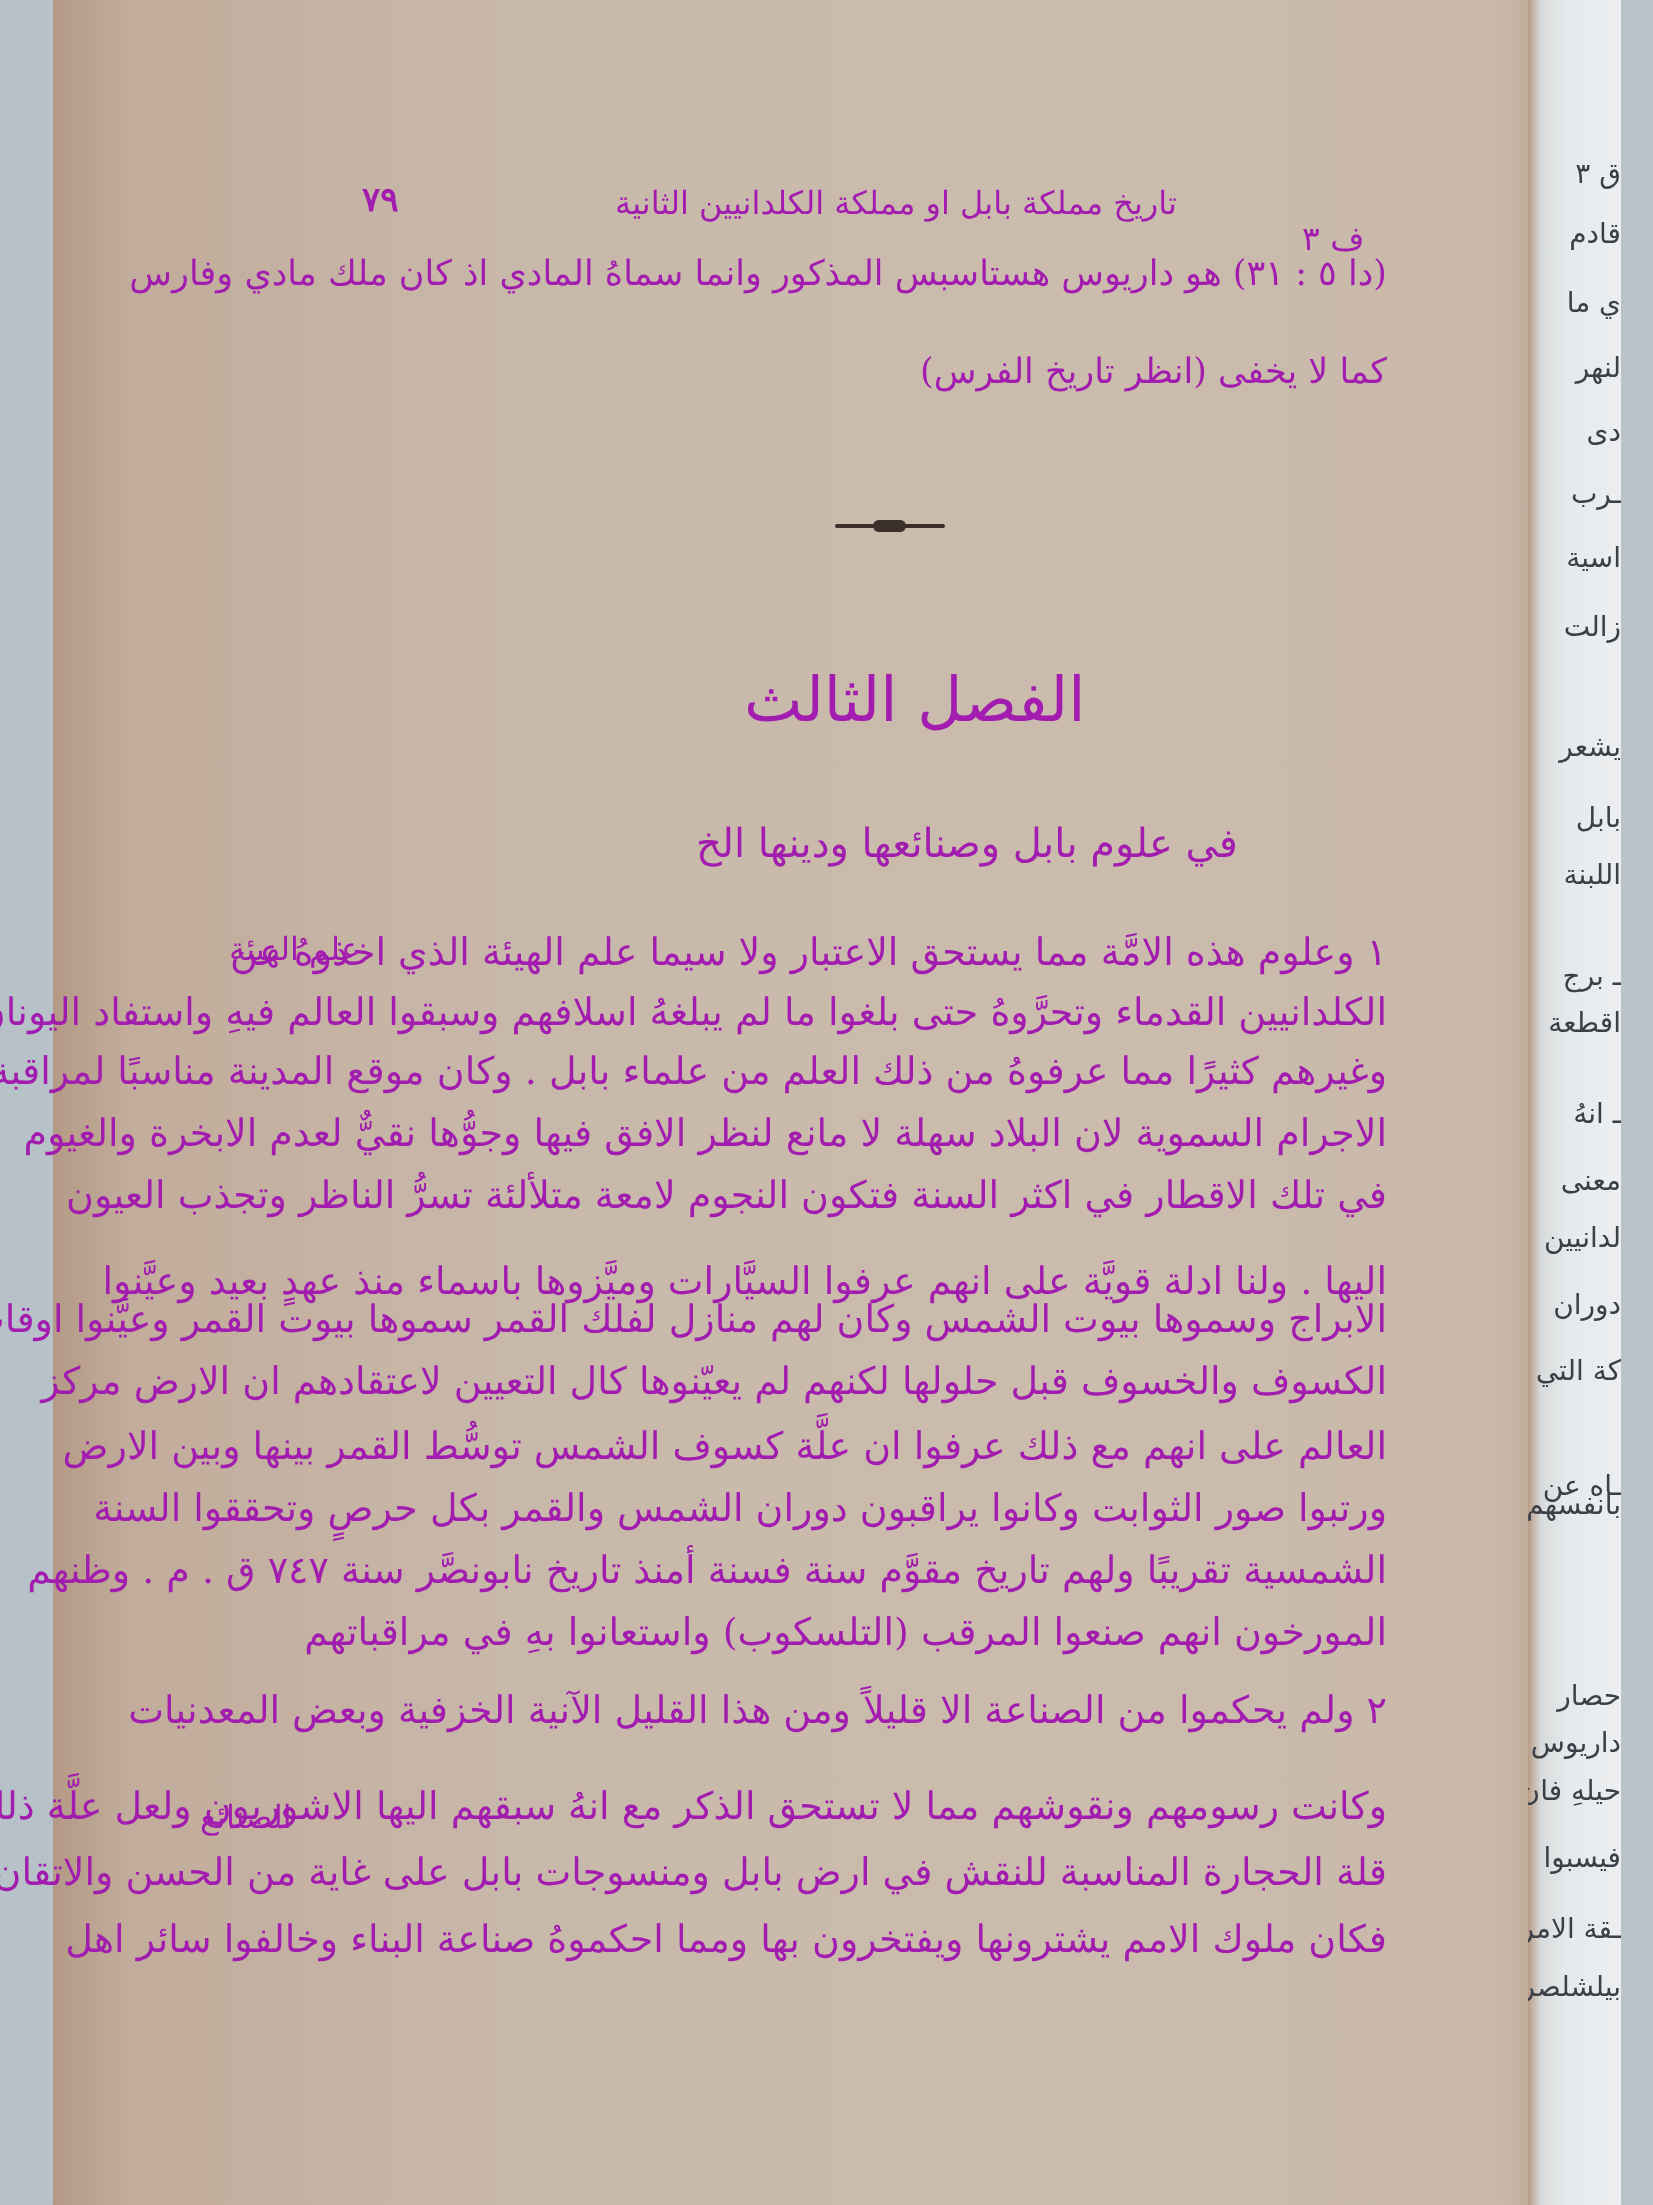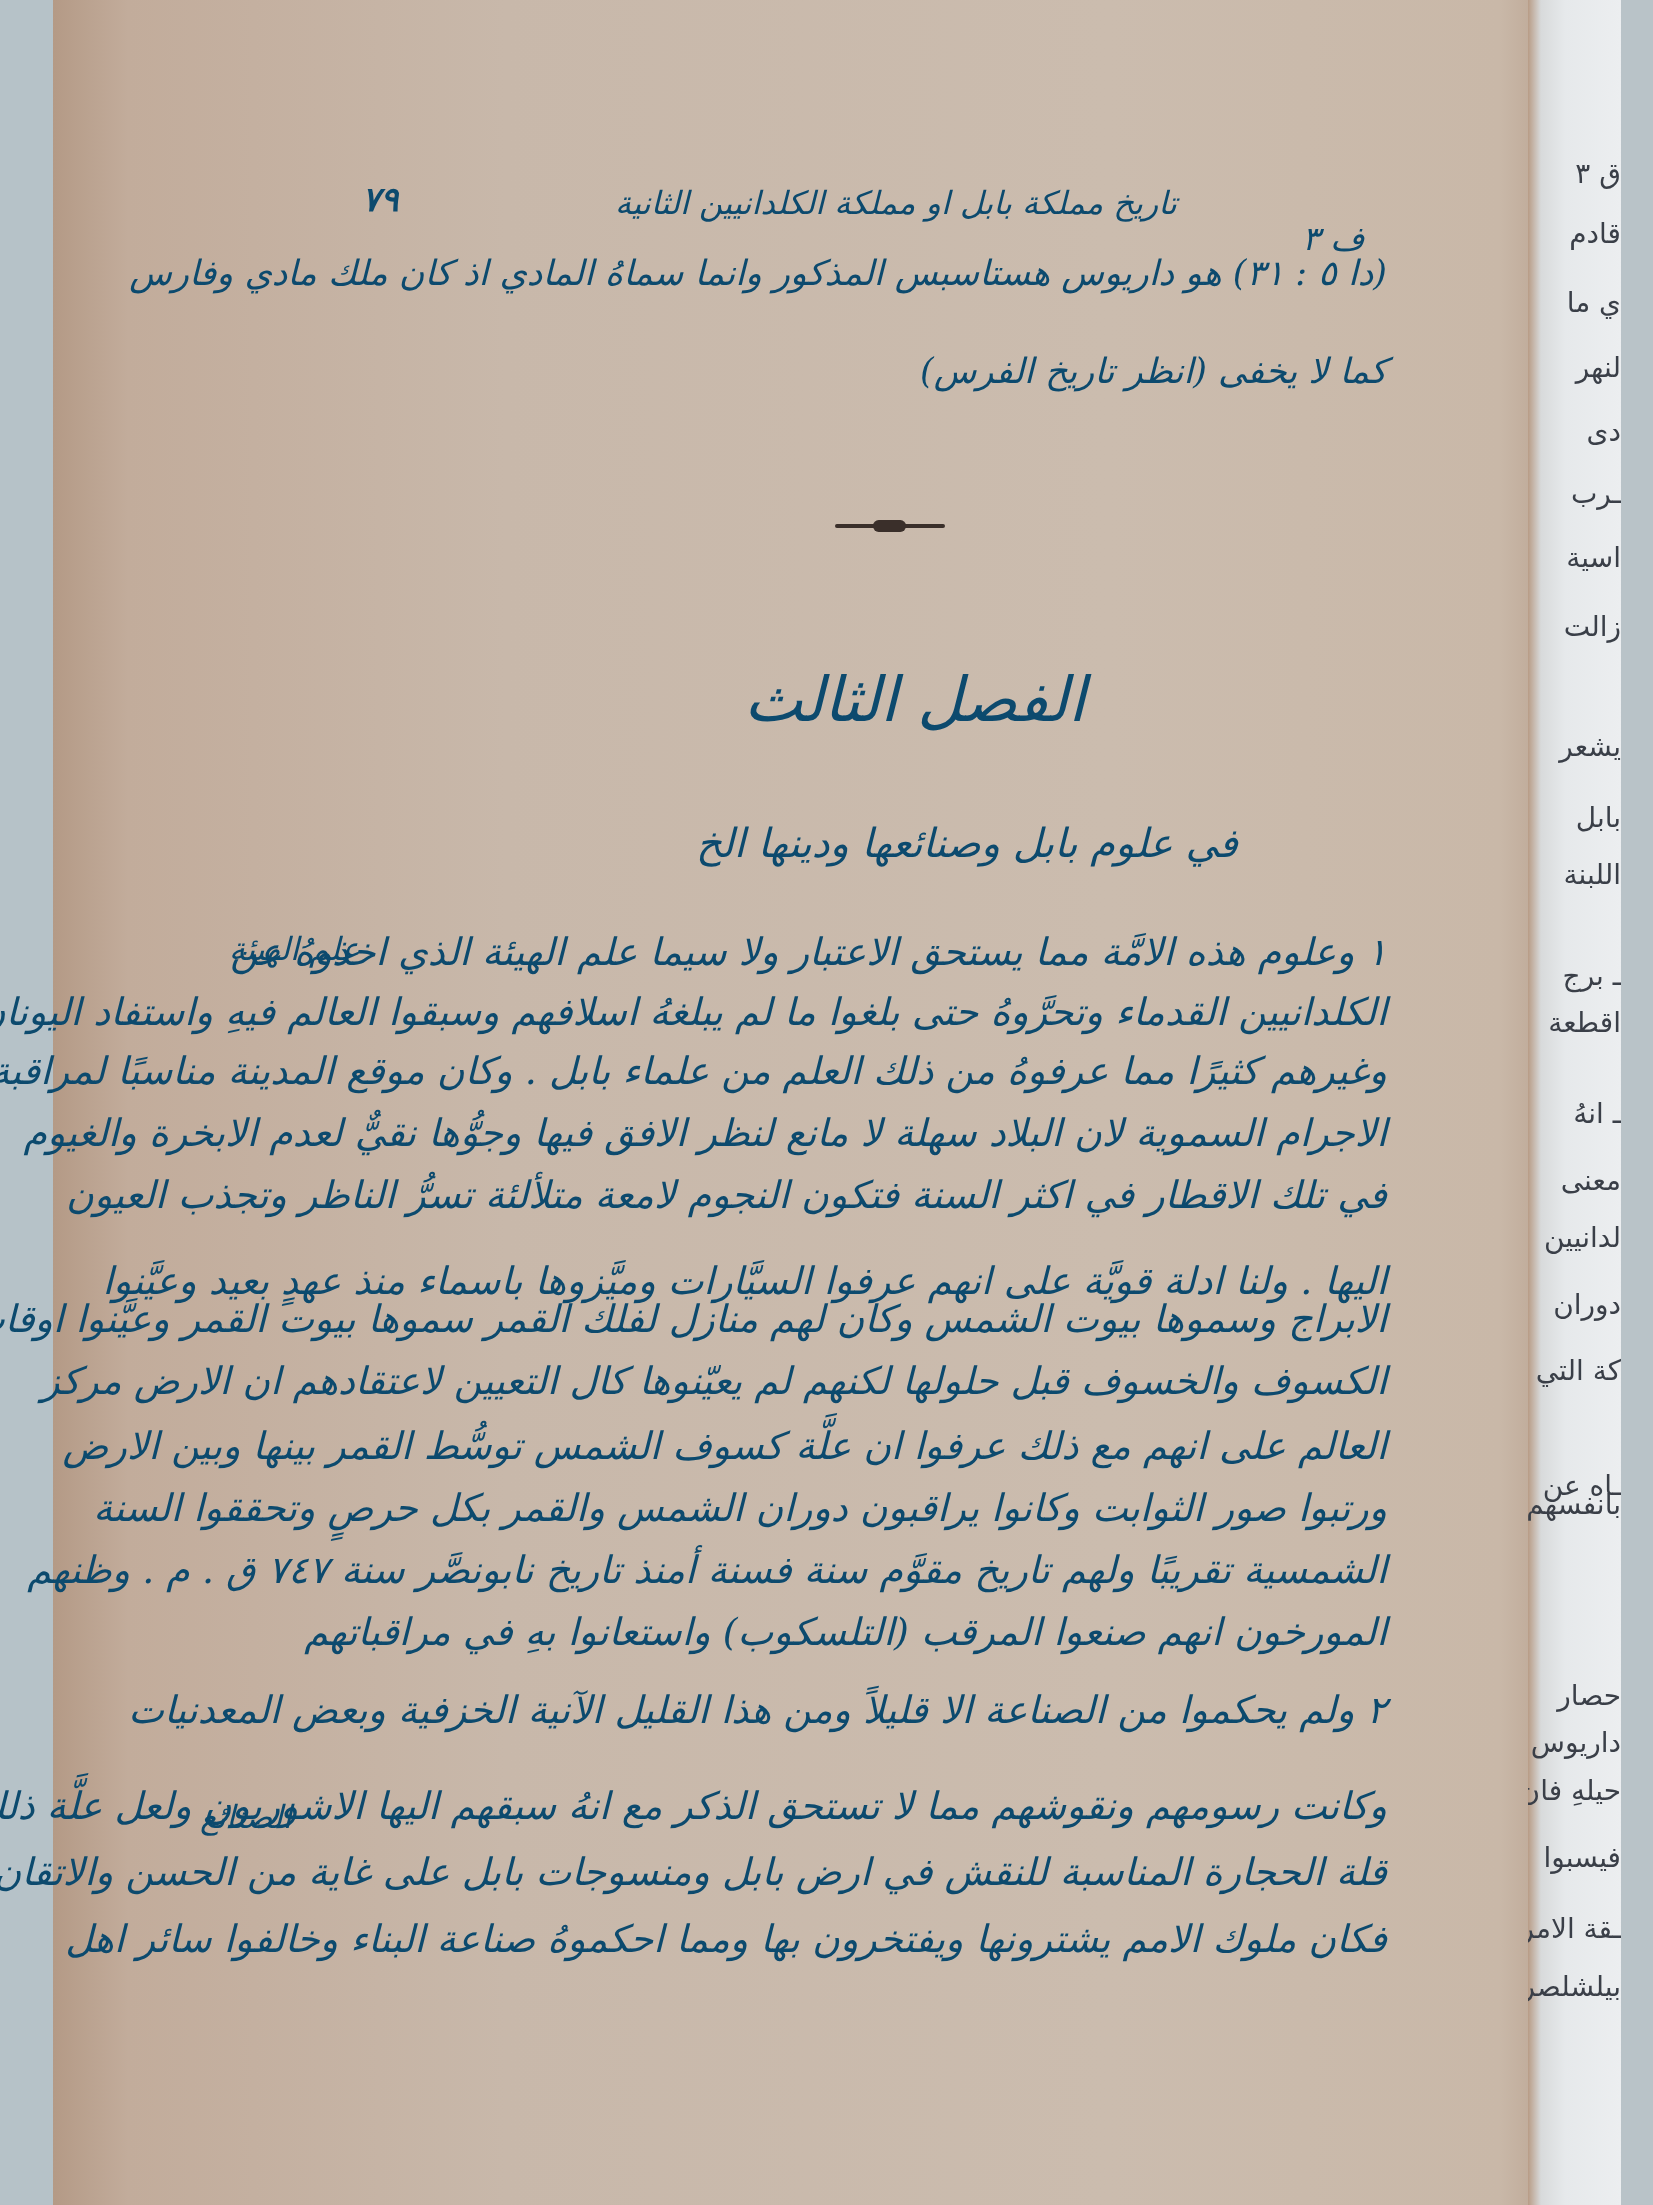--- a/index.html
+++ b/index.html
@@ -15,21 +15,21 @@
     }
     .right-page {
       position:absolute; left:1528px; top:0; width:93px; height:2205px;
       background:linear-gradient(90deg,#b89c86 0%,#d8dadb 14%,#e6e9eb 40%,#eceef0 100%);
       overflow:hidden;
     }
     .rp-line {
       position:absolute; right:0; white-space:nowrap; direction:rtl;
       font-family:"DejaVu Sans", sans-serif; font-size:28px; color:#3a3f48;
     }
-    .ink { color:#0c4a6e;font-style:italic; }
+    .ink { color:#a21caf; }
     .abs { position:absolute; direction:rtl; white-space:nowrap; }
     .header-title { left:615px; top:184px; font-size:32px; }
     .header-page { left:362px; top:179px; font-size:34px; font-weight:bold; direction:ltr; }
     .header-section { left:1302px; top:219px; font-size:33px; }
     .fn-line { font-size:35px; right:267px; }
     .fn1 { top:253px; right:267px; }
     .fn2 { top:351px; right:267px; }
     .ornament { left:835px; top:520px; width:110px; height:9.5px; }
     .ornament .bar { position:absolute; top:4.3px; height:3.8px; width:110px; background:#3a2f2a; border-radius:1.9px; }
     .ornament .knot { position:absolute; left:38px; top:0; width:33px; height:12.4px; background:#3a2f2a; border-radius:5.7px; }

